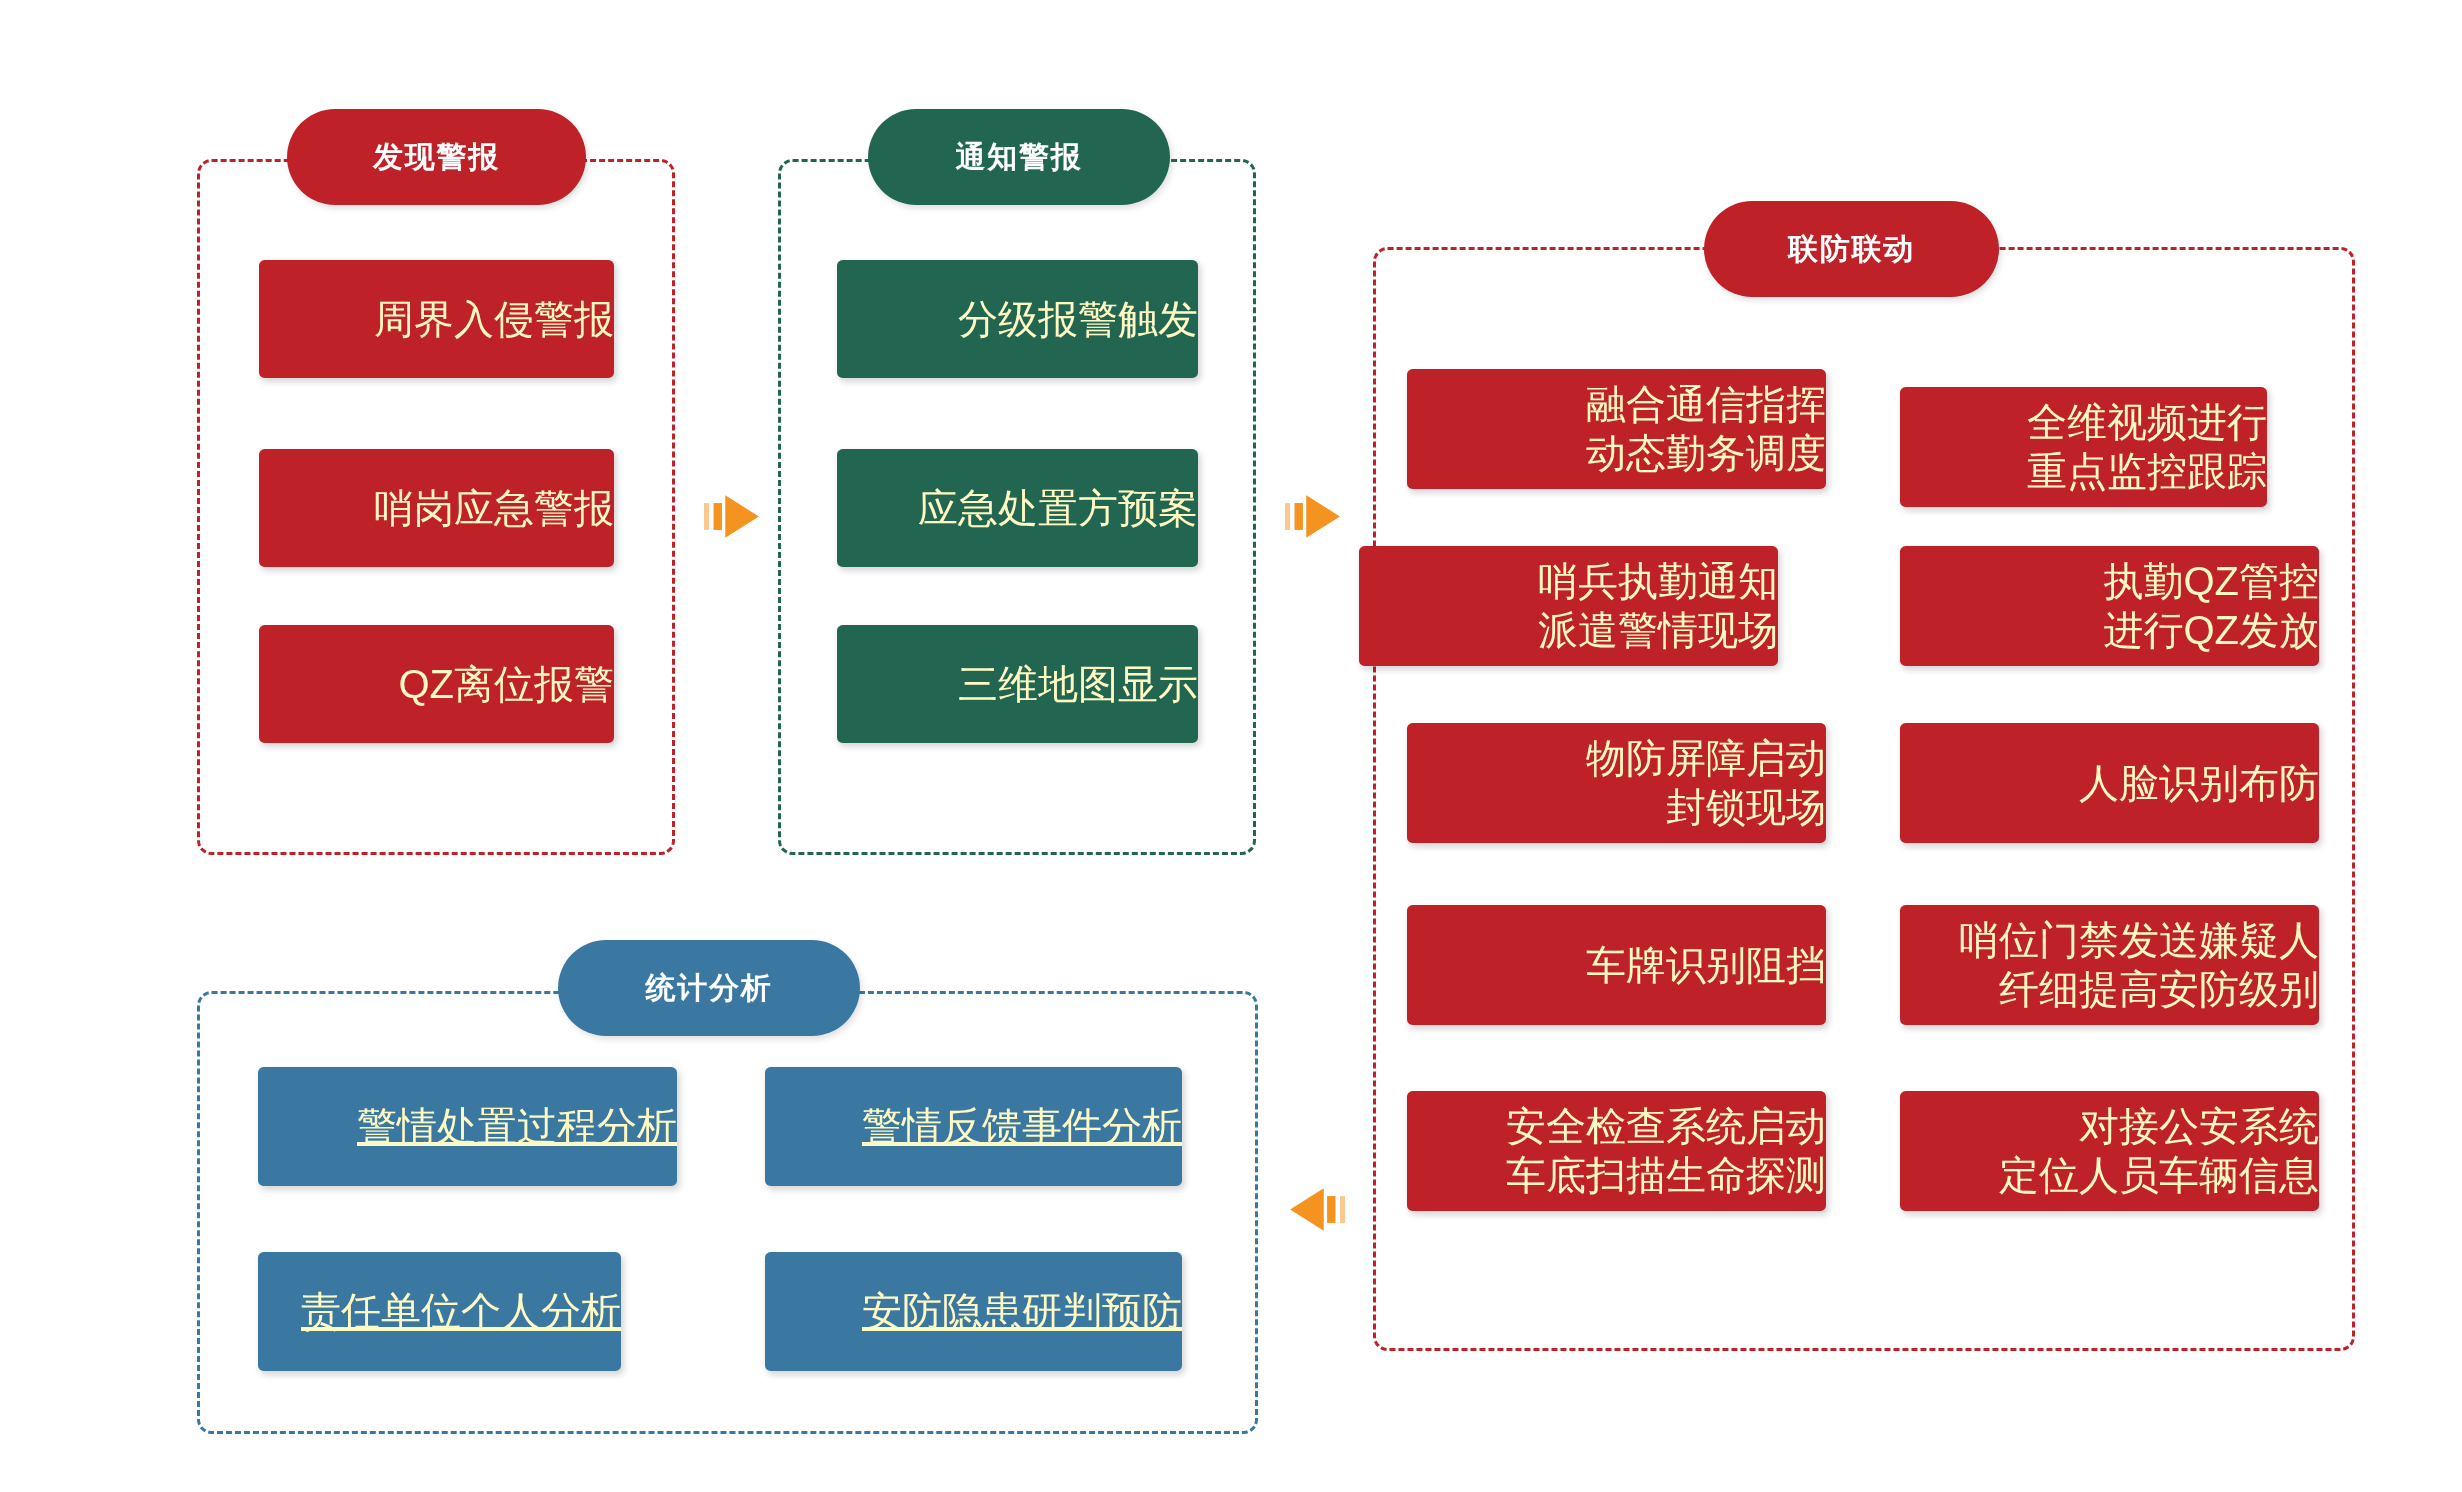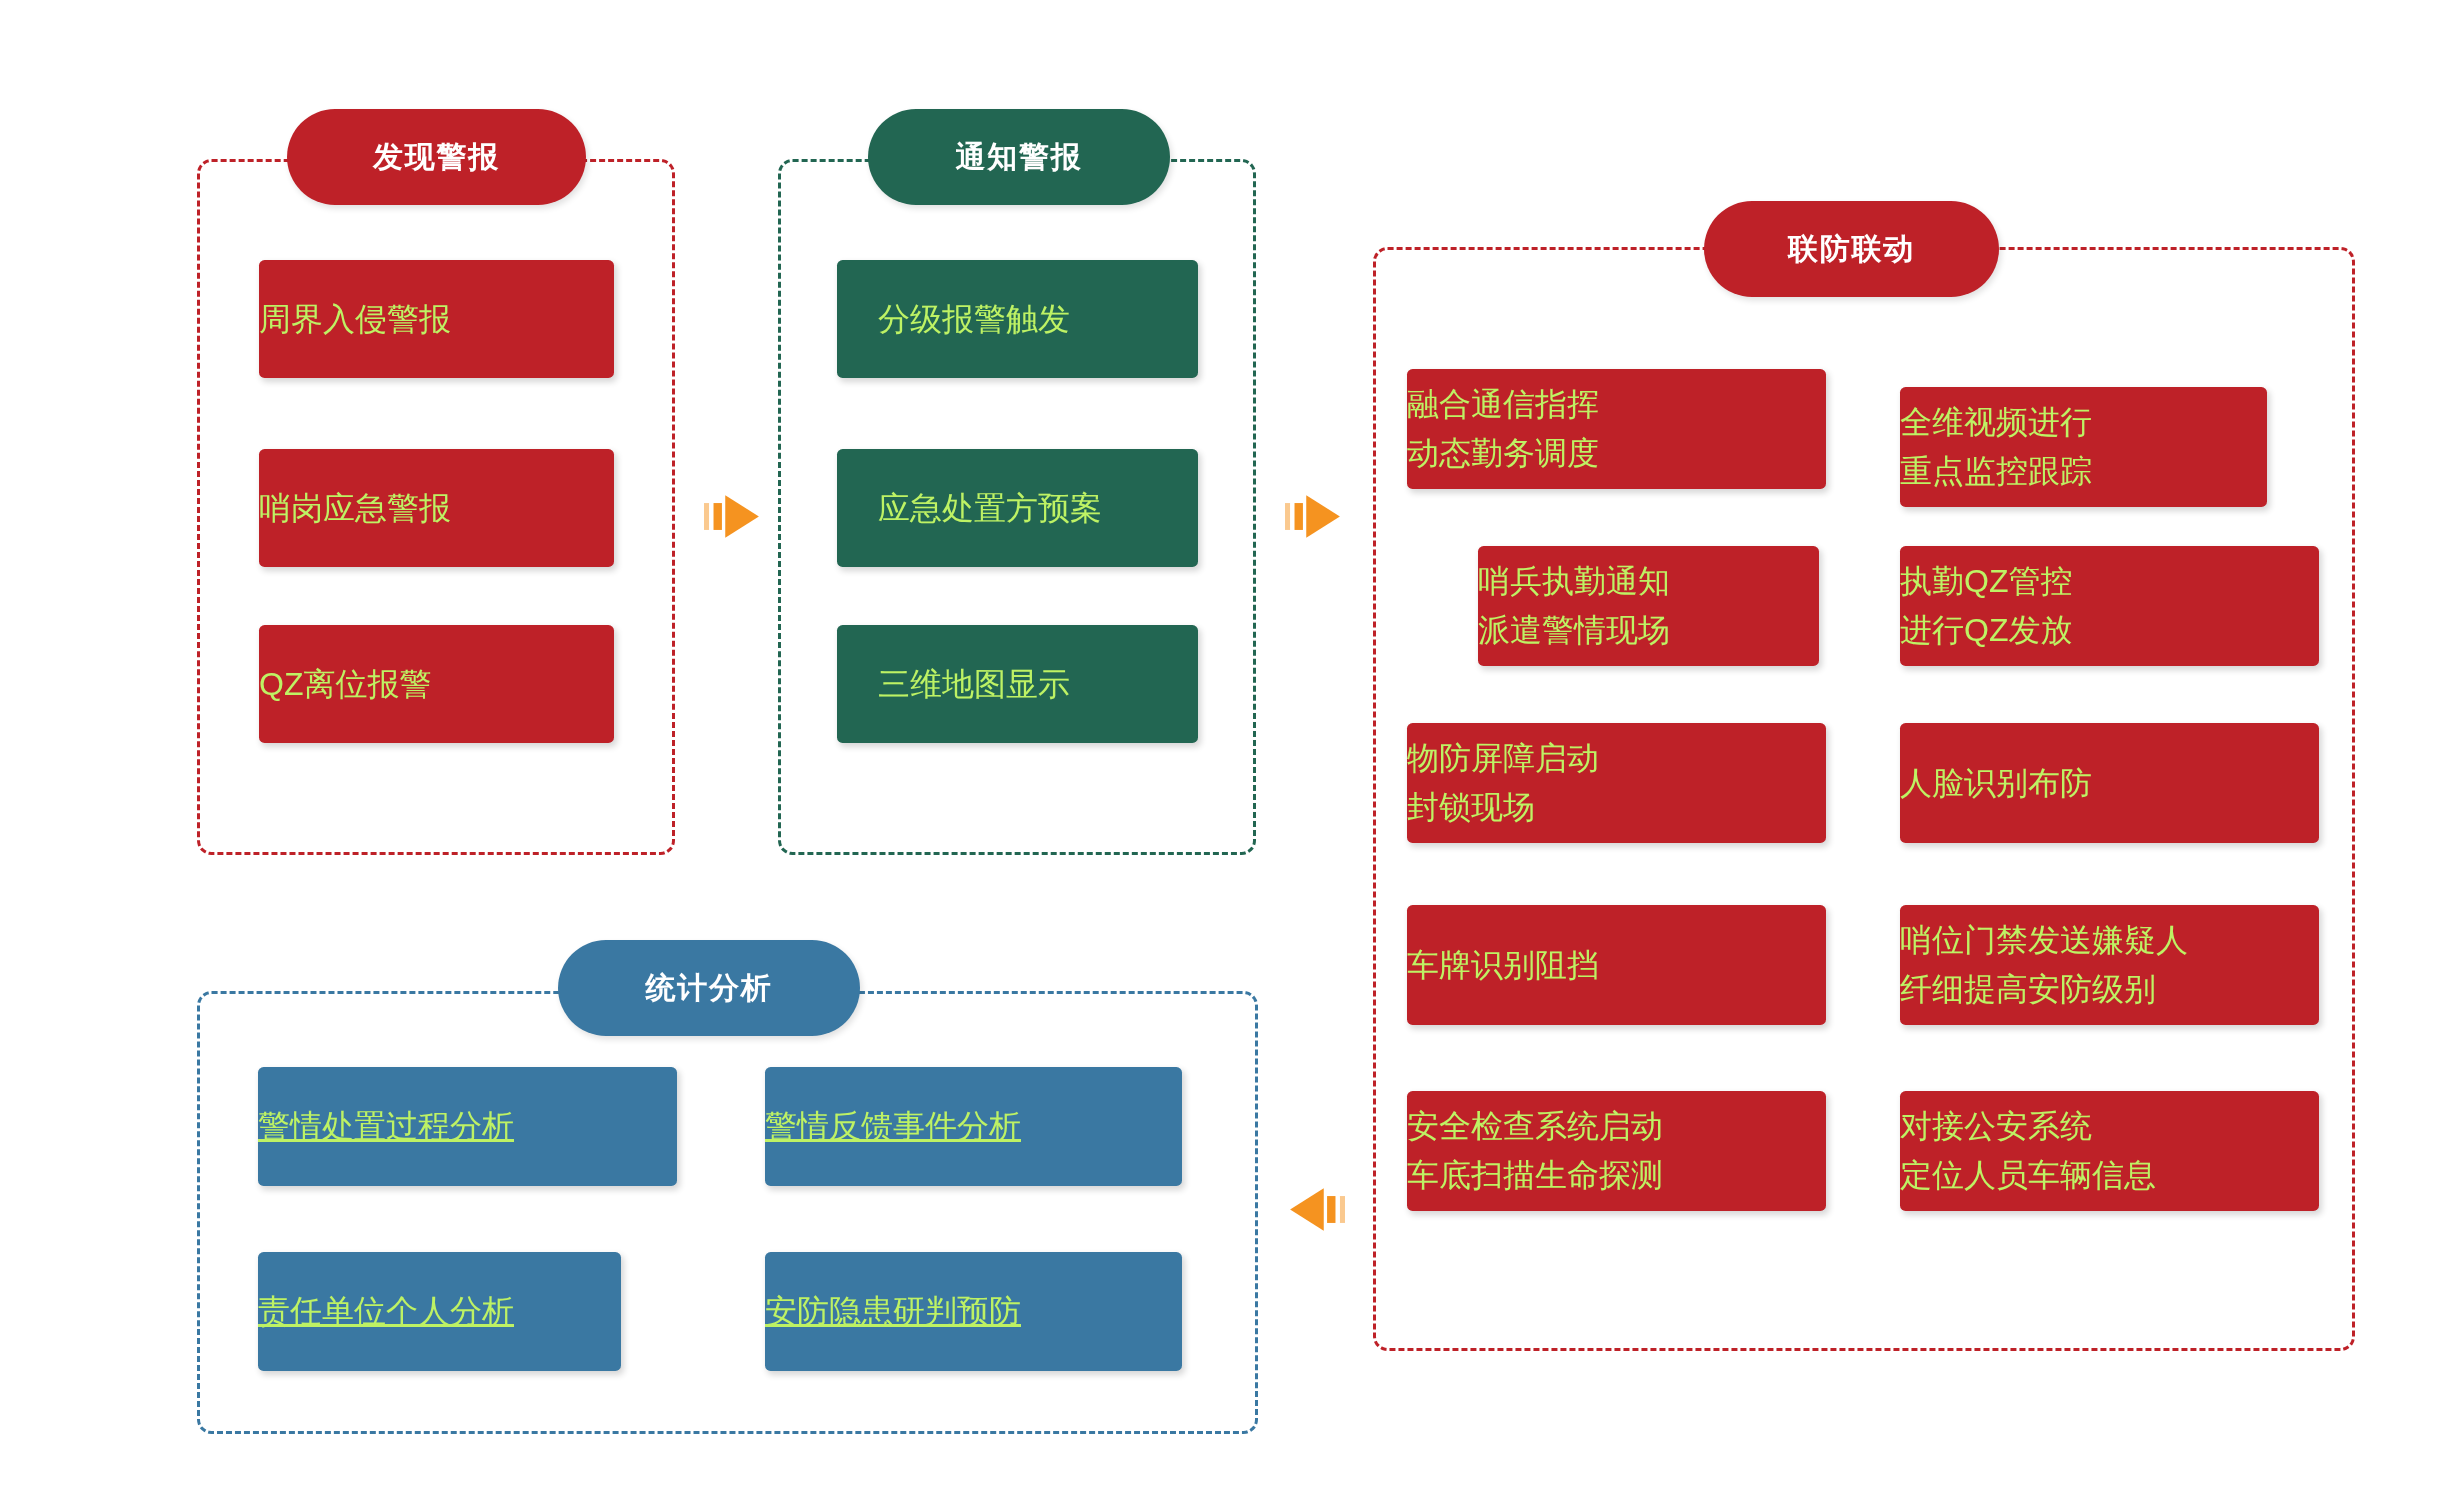--- a/index.html
+++ b/index.html
@@ -41,24 +41,24 @@
   }
   .pill.red   { background: var(--red); }
   .pill.green { background: var(--green); }
   .pill.blue  { background: var(--blue); }
 
   
   .box {
     position: absolute;
     display: flex;
     flex-direction: column;
-    align-items: flex-start;
+    align-items: flex-end;
     justify-content: center;
-    color: #bef264;
-    font-size: 32px;
+    color: #fef9c3;
+    font-size: 40px;
     line-height: 49px;
     text-align: center;
     border-radius: 5.6px;
     box-shadow: 2.8px 3.9px 6.7px rgba(0,0,0,0.16);
     z-index: 2;
   }
   .box.red   { background: var(--red); }
   .box.green { background: var(--green); padding-left: 41px; }
   .box.blue  { background: var(--blue); text-decoration: underline; }
   .box .line { white-space: nowrap; }
@@ -100,21 +100,21 @@
     <div class="line">三维地图显示</div>
   </div>
 
   <div class="frame red" style="left:1373px; top:247px; width:982px; height:1104px"></div>
   <div class="pill red" style="left:1704px; top:201px; width:295px; height:96px">联防联动</div>
 
   <div class="box red" style="left:1407px; top:369px; width:419px; height:120px">
     <div class="line">融合通信指挥</div>
     <div class="line">动态勤务调度</div>
   </div>
-  <div class="box red" style="left:1478px; top:546px; width:341px; height:120px">
+  <div class="box red" style="left:1359px; top:546px; width:419px; height:120px">
     <div class="line">哨兵执勤通知</div>
     <div class="line">派遣警情现场</div>
   </div>
   <div class="box red" style="left:1407px; top:723px; width:419px; height:120px">
     <div class="line">物防屏障启动</div>
     <div class="line">封锁现场</div>
   </div>
   <div class="box red" style="left:1407px; top:905px; width:419px; height:120px">
     <div class="line">车牌识别阻挡</div>
   </div>

